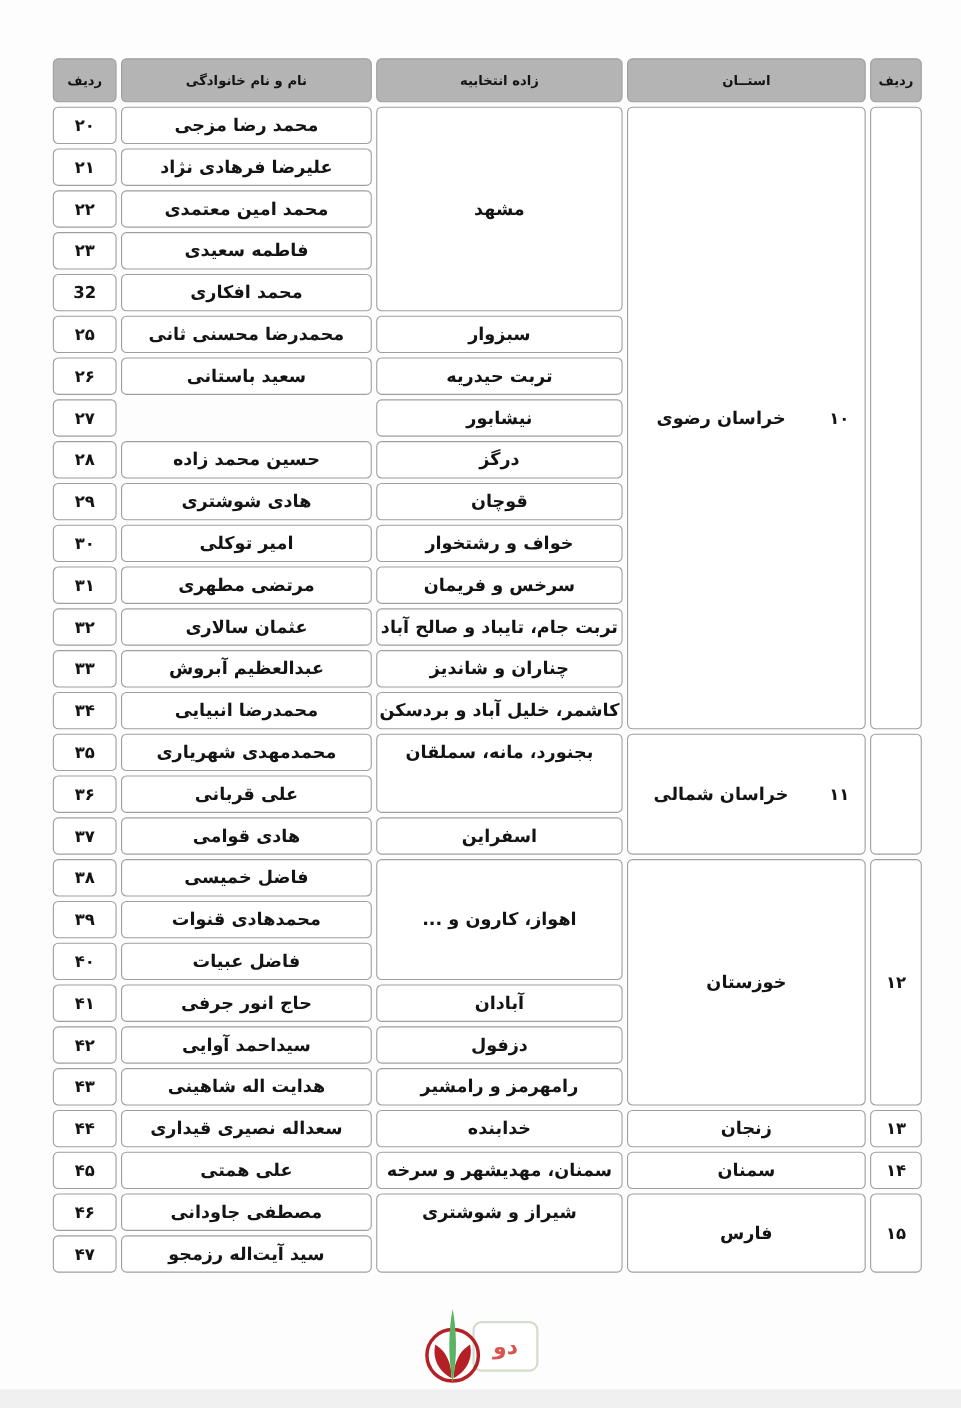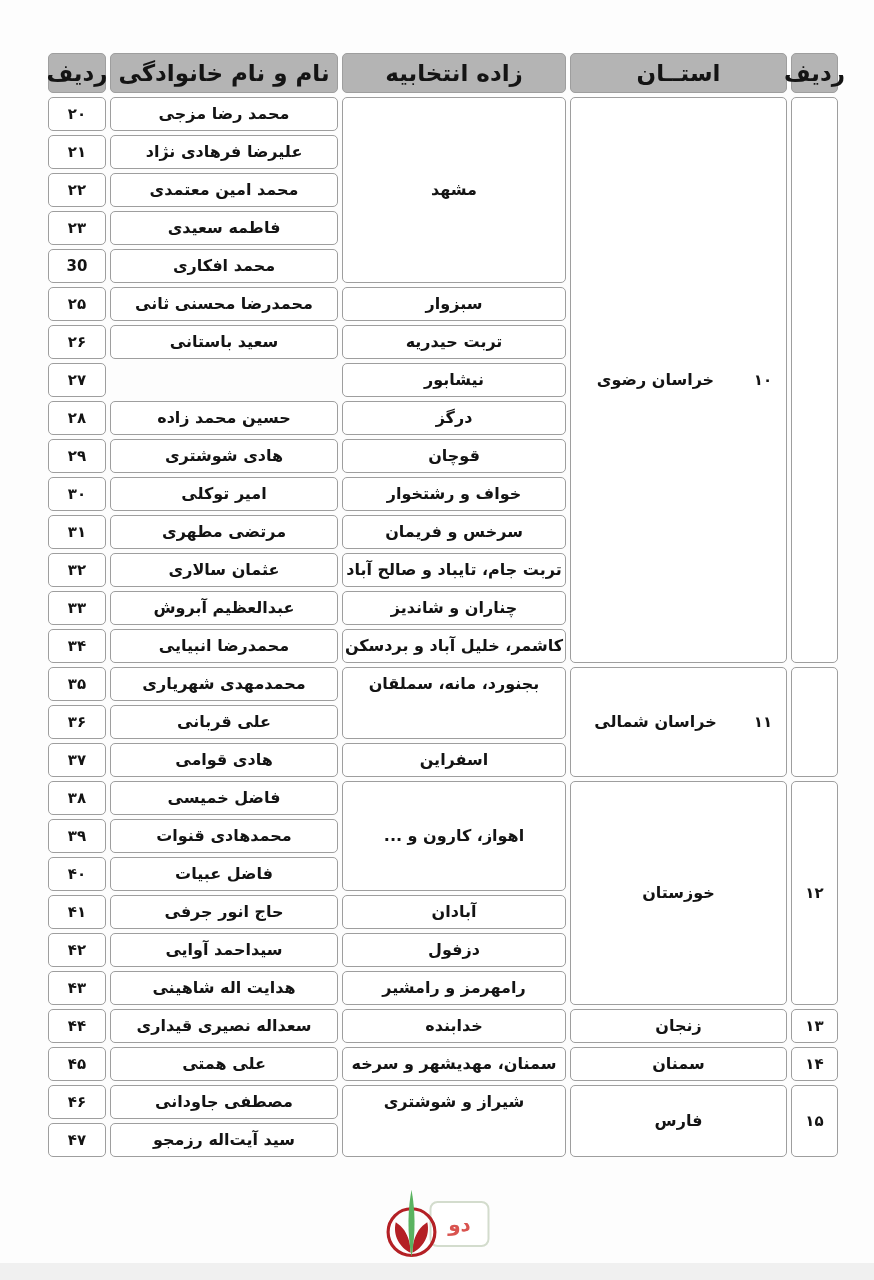--- a/index.html
+++ b/index.html
@@ -36,21 +36,21 @@
     border:1px solid var(--cell-border);
     border-radius:5px;
     display:flex;align-items:center;justify-content:center;
     font-weight:bold;font-size:16px;line-height:1;
     white-space:nowrap;overflow:visible;
     box-sizing:border-box;
   }
   .header-cell{
     background:var(--header-bg);
     border-color:var(--cell-border);
-    font-size:23px;
+    font-size:12px;
   }
   .cell-top{align-items:flex-start;padding-top:8px;}
   .num-cell{font-size:15px;}
   .province-cell{padding:0;}
   .prov-name{flex:1;text-align:center;}
   .prov-num{width:46px;text-align:center;font-size:15px;}
 
   
   .footer-logo{
     position:absolute;left:50%;top:1188px;transform:translateX(-50%);
@@ -86,21 +86,21 @@
   <div class="cell header-cell fa" style="grid-column:5;grid-row:1">ردیف</div>
 
 <div class="cell num-cell fa" style="grid-area: 2 / 1 / span 1;">۲۰</div>
     <div class="cell fa" style="grid-area: 2 / 2 / span 1;">محمد رضا مزجی</div>
     <div class="cell num-cell fa" style="grid-area: 3 / 1 / span 1;">۲۱</div>
     <div class="cell fa" style="grid-area: 3 / 2 / span 1;">علیرضا فرهادی نژاد</div>
     <div class="cell num-cell fa" style="grid-area: 4 / 1 / span 1;">۲۲</div>
     <div class="cell fa" style="grid-area: 4 / 2 / span 1;">محمد امین معتمدی</div>
     <div class="cell num-cell fa" style="grid-area: 5 / 1 / span 1;">۲۳</div>
     <div class="cell fa" style="grid-area: 5 / 2 / span 1;">فاطمه سعیدی</div>
-    <div class="cell num-cell fa" style="grid-area: 6 / 1 / span 1;">30</div>
+    <div class="cell num-cell fa" style="grid-area: 6 / 1 / span 1;">32</div>
     <div class="cell fa" style="grid-area: 6 / 2 / span 1;">محمد افکاری</div>
     <div class="cell num-cell fa" style="grid-area: 7 / 1 / span 1;">۲۵</div>
     <div class="cell fa" style="grid-area: 7 / 2 / span 1;">محمدرضا محسنی ثانی</div>
     <div class="cell num-cell fa" style="grid-area: 8 / 1 / span 1;">۲۶</div>
     <div class="cell fa" style="grid-area: 8 / 2 / span 1;">سعید باستانی</div>
     <div class="cell num-cell fa" style="grid-area: 9 / 1 / span 1;">۲۷</div>
     <div class="cell num-cell fa" style="grid-area: 10 / 1 / span 1;">۲۸</div>
     <div class="cell fa" style="grid-area: 10 / 2 / span 1;">حسین محمد زاده</div>
     <div class="cell num-cell fa" style="grid-area: 11 / 1 / span 1;">۲۹</div>
     <div class="cell fa" style="grid-area: 11 / 2 / span 1;">هادی شوشتری</div>

